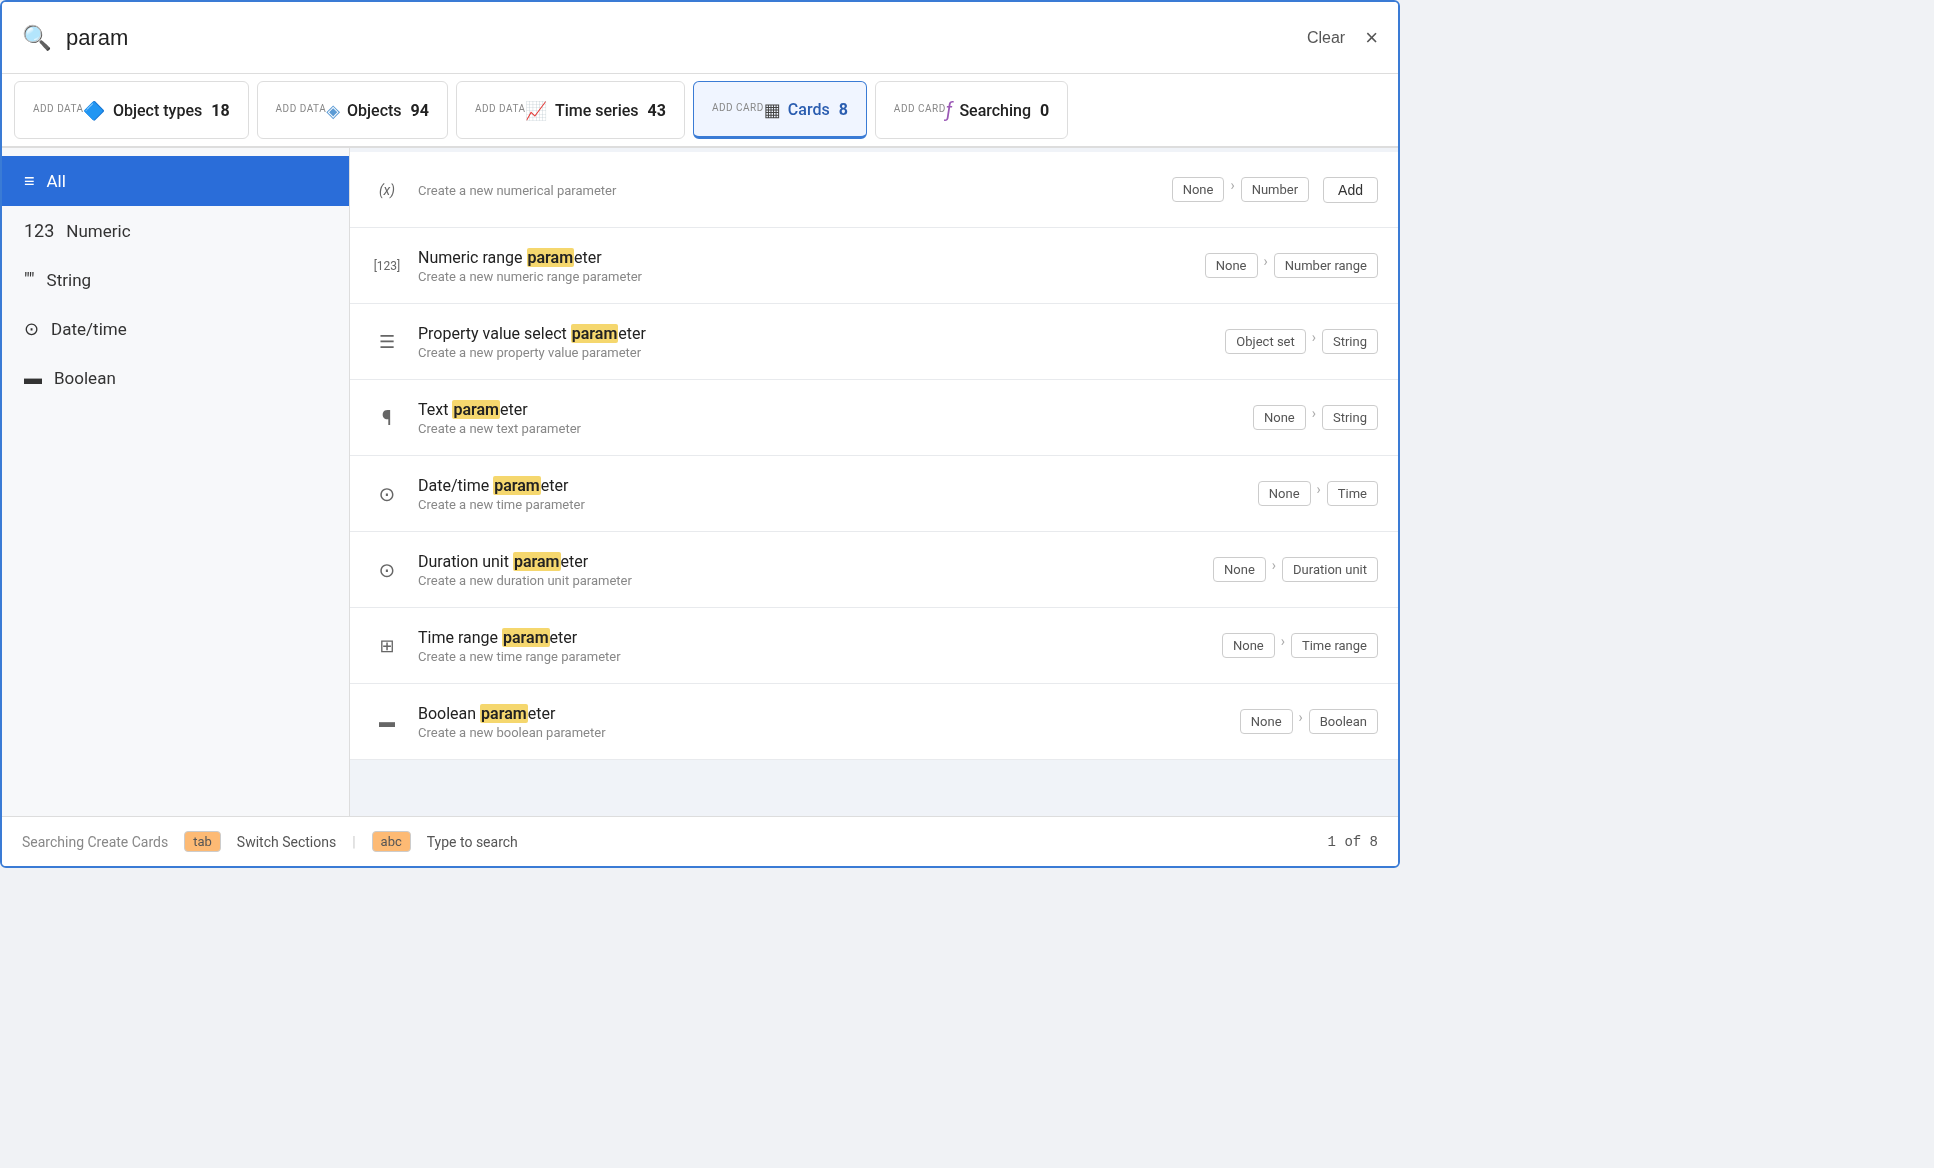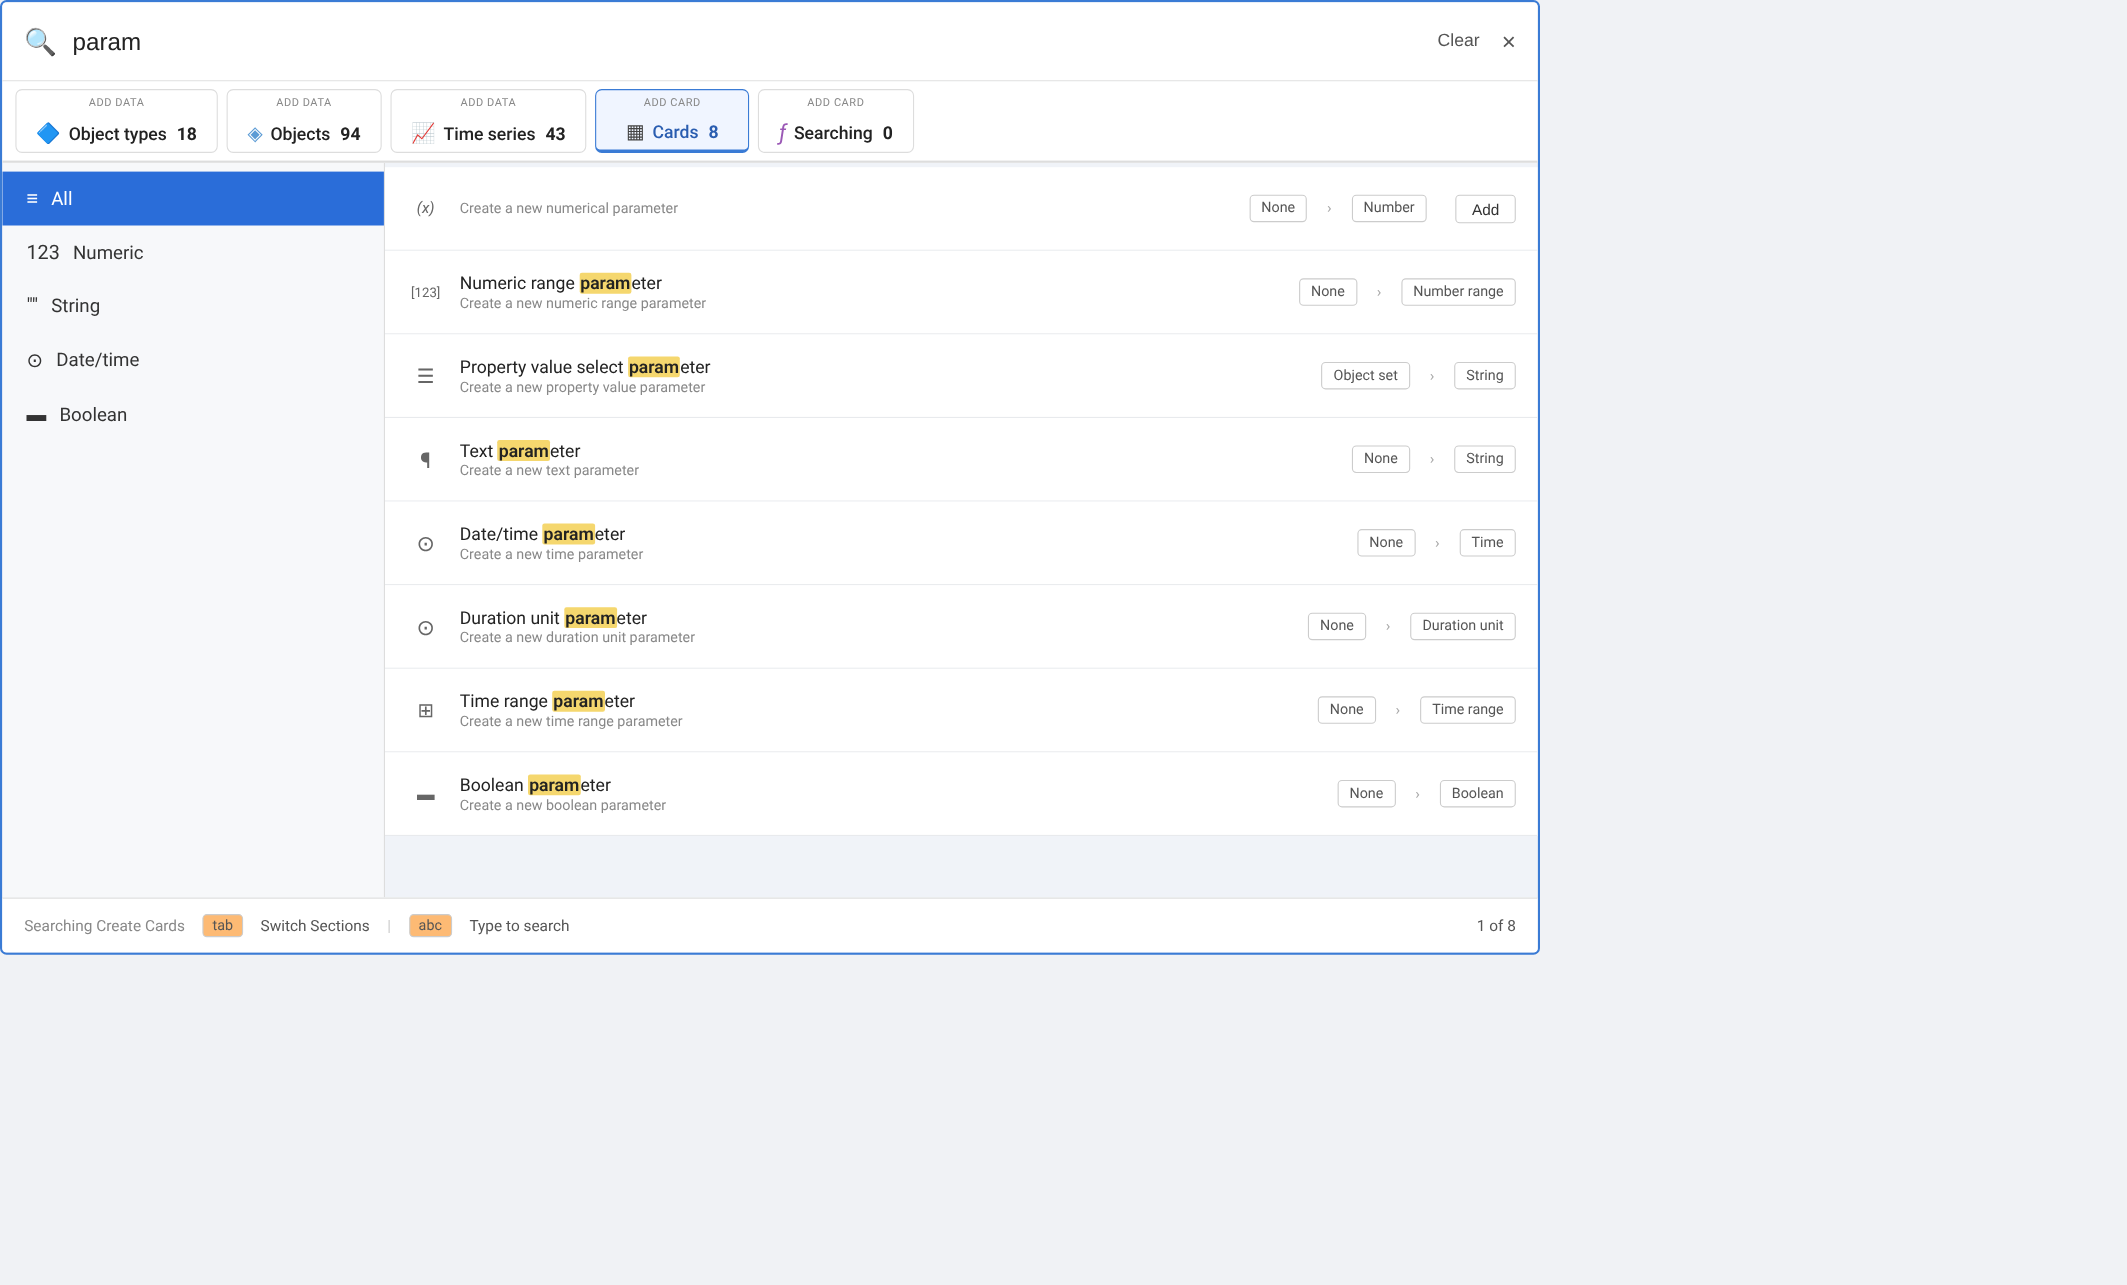--- a/index.html
+++ b/index.html
@@ -60,21 +60,21 @@
       align-items: center;
       background: #fff;
       padding: 0 12px;
       height: 74px;
       border-bottom: 2px solid #ddd;
       flex-shrink: 0;
       gap: 8px;
     }
     .tab {
       display: flex;
-      flex-direction: column;
+      flex-direction: row;
       align-items: center;
       justify-content: space-between;
       border: 1px solid #ddd;
       border-radius: 6px;
       padding: 6px 18px;
       cursor: pointer;
       height: 58px;
       min-width: 140px;
       background: #fff;
       position: relative;
@@ -184,22 +184,22 @@
       border-radius: 2px;
       padding: 0 1px;
     }
     .result-desc {
       font-size: 13px;
       color: #888;
       margin-top: 2px;
     }
     .result-actions {
       display: flex;
-      align-items: center;
-      gap: 18px;
+      align-items: flex-start;
+      gap: 6px;
       flex-shrink: 0;
     }
     .type-badge {
       border: 1px solid #ccc;
       border-radius: 4px;
       padding: 4px 10px;
       font-size: 13px;
       color: #555;
       background: #fff;
       white-space: nowrap;
@@ -250,20 +250,21 @@
       color: #555;
     }
     .bottom-separator {
       color: #ccc;
       font-size: 14px;
     }
     .bottom-page {
       margin-left: auto;
       font-size: 14px;
       color: #555;
+      font-family: Liberation Mono, monospace;
     }
 
     
     .results-list::-webkit-scrollbar { width: 6px; }
     .results-list::-webkit-scrollbar-track { background: #f0f3f8; }
     .results-list::-webkit-scrollbar-thumb { background: #ccc; border-radius: 3px; }
   </style>
 </head>
 <body>
 

